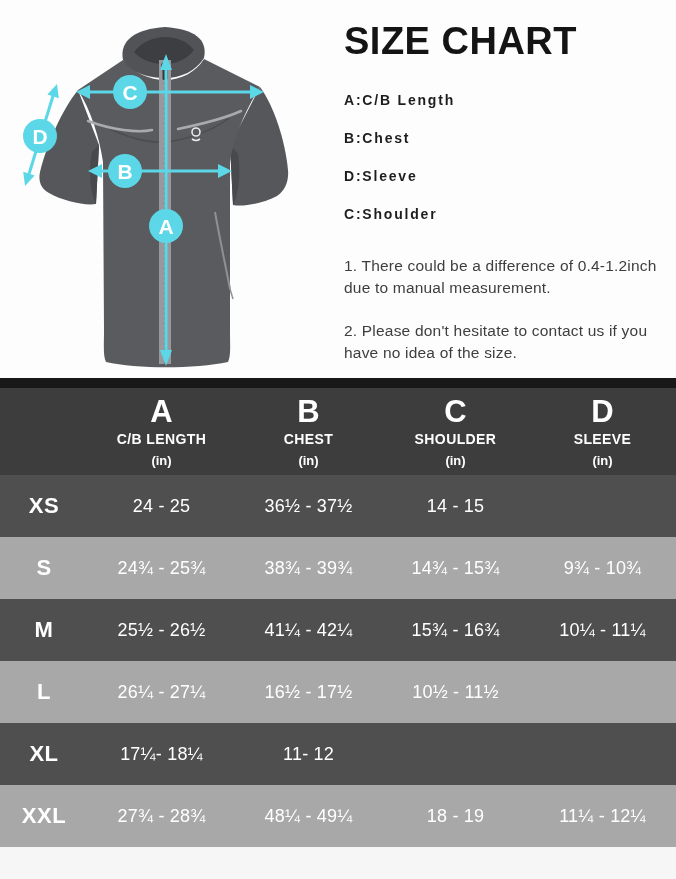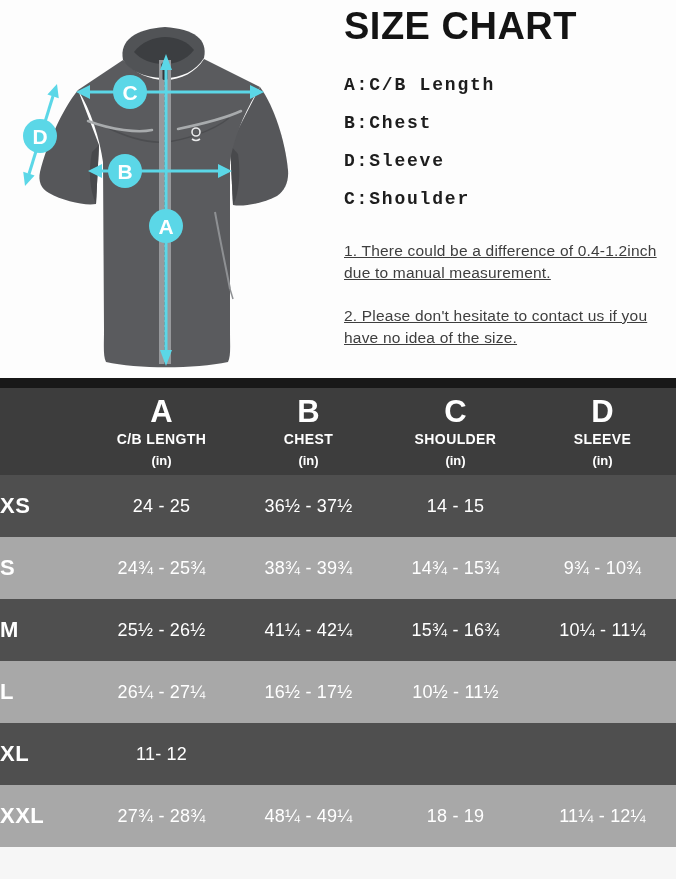--- a/index.html
+++ b/index.html
@@ -4,51 +4,51 @@
 <style>
   html,body{margin:0;padding:0;background:#e9e9e9;}
   .page{
     position:relative;width:676px;height:879px;margin:0 auto;
     background:#fdfdfd;overflow:hidden;
     font-family:"Liberation Sans", sans-serif;
   }
   
   .top{position:relative;height:378px;background:#fdfdfd;}
   .jacket-svg{position:absolute;left:0;top:0;}
-  .info{position:absolute;left:344px;top:4px;width:330px;}
+  .info{position:absolute;left:344px;top:19px;width:330px;}
   .title{
     font-size:38px;font-weight:bold;color:#141414;
     letter-spacing:.5px;line-height:44px;
   }
   .legend{margin-top:18px;}
   .legend-item{
-    font-size:18px;font-weight:bold;color:#1d1d1d;
-    letter-spacing:1.8px;line-height:38px;white-space:nowrap;font-family:Liberation Mono, monospace;
+    font-size:14px;font-weight:bold;color:#1d1d1d;
+    letter-spacing:1.8px;line-height:38px;white-space:nowrap;
   }
   .notes{margin-top:22px;width:332px;}
   .note{
     font-size:15.5px;color:#3e3e3e;line-height:1.42;
-    letter-spacing:.2px;margin:1px 0 21px 0;text-decoration:underline;
+    letter-spacing:.2px;margin:1px 0 21px 0;
   }
   
   .top-bar{height:10px;background:#181818;}
   .grid-row{
     display:grid;
     grid-template-columns:88px 1fr 1fr 1fr 1fr;
     align-items:center;color:#ffffff;
   }
   .thead{background:#3d3d3d;height:87px;}
   .th{text-align:center;padding-top:2px;}
   .th .letter{font-size:31px;font-weight:bold;line-height:33px;}
   .th .name{font-size:14px;font-weight:bold;line-height:23px;letter-spacing:.4px;}
   .th .unit{font-size:13px;font-weight:bold;line-height:20px;}
   .row{height:62px;}
   .row.dark{background:#4f4f4f;}
   .row.light{background:#a8a8a8;}
-  .size{font-size:22px;font-weight:bold;letter-spacing:.5px;}
+  .size{text-align:center;font-size:22px;font-weight:bold;letter-spacing:.5px;}
   .val{text-align:center;font-size:18px;letter-spacing:.2px;white-space:nowrap;}
   .bottom-spacer{height:32px;background:#f6f6f6;}
 </style>
 </head>
 <body>
 
 <div class="page">
 
   <div class="top">
 
@@ -178,20 +178,21 @@
 
     <div class="grid-row row light">
       <div class="size">L</div>
       <div class="val">26¼ - 27¼</div>
       <div class="val">16½ - 17½</div>
       <div class="val">10½ - 11½</div>
     </div>
 
     <div class="grid-row row dark">
       <div class="size">XL</div>
+      <div class="val">17¼- 18¼</div>
       <div class="val">11- 12</div>
     </div>
 
     <div class="grid-row row light">
       <div class="size">XXL</div>
       <div class="val">27¾ - 28¾</div>
       <div class="val">48¼ - 49¼</div>
       <div class="val">18 - 19</div>
       <div class="val">11¼ - 12¼</div>
     </div>

